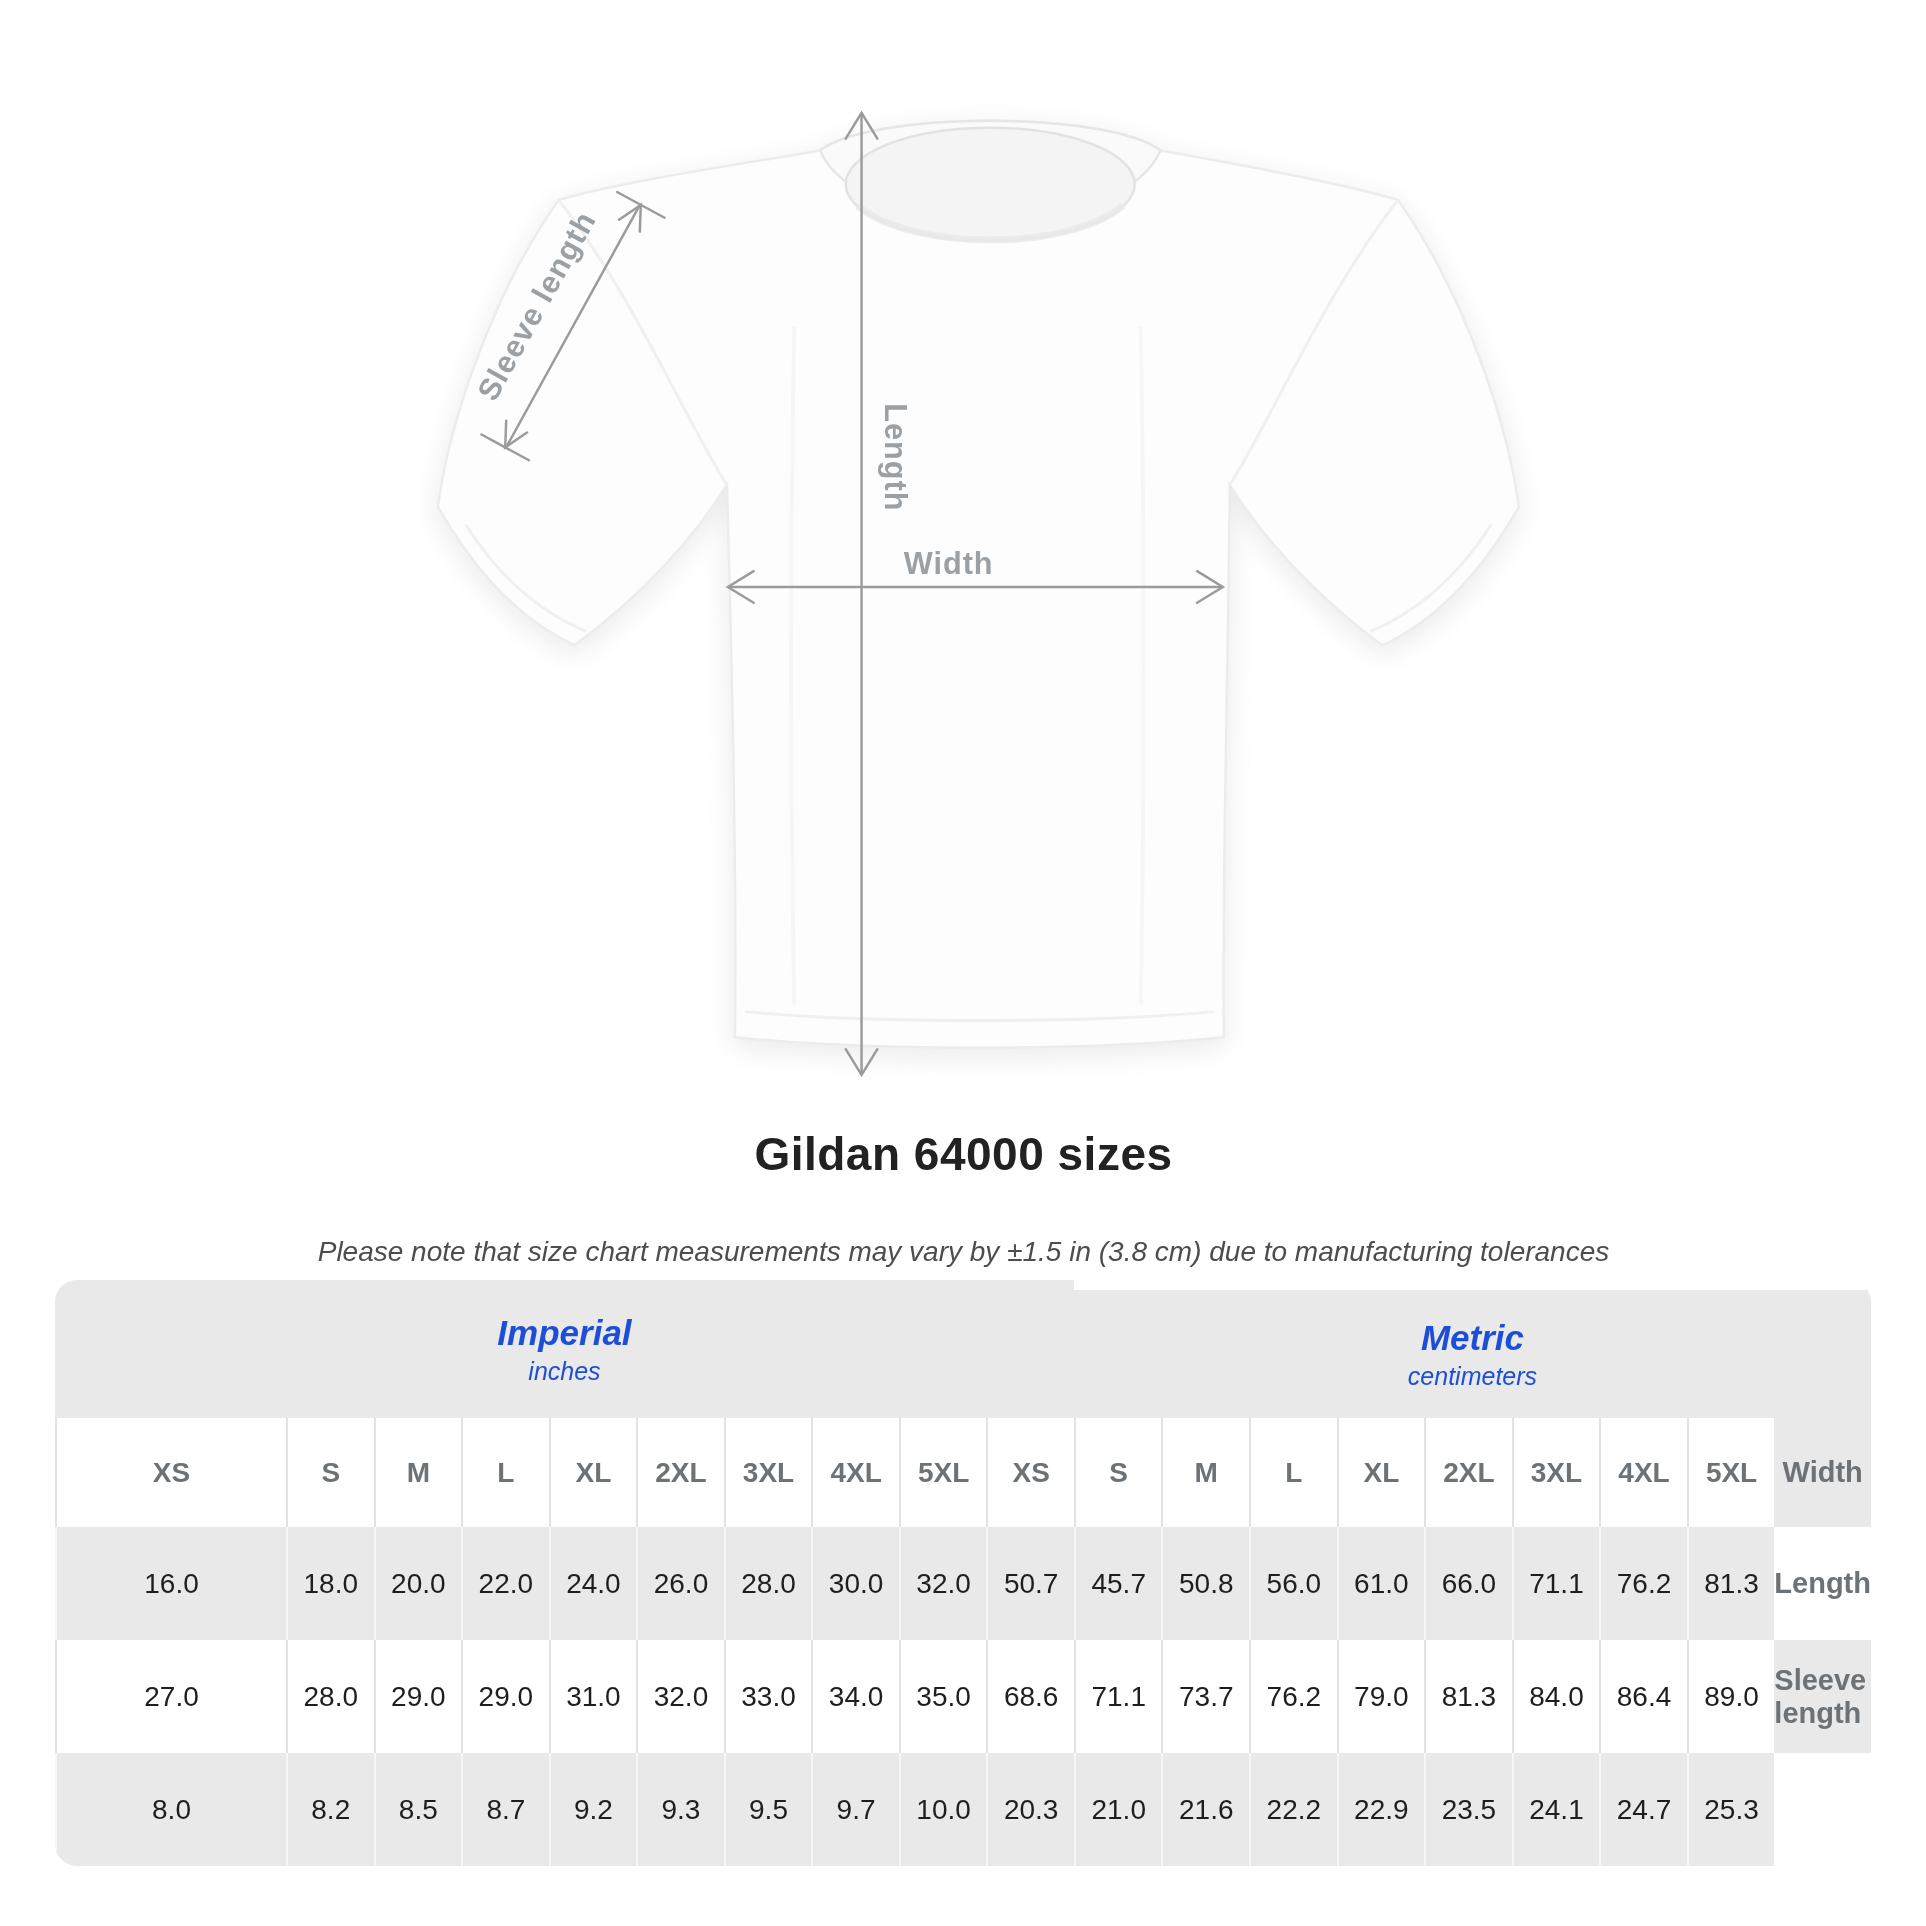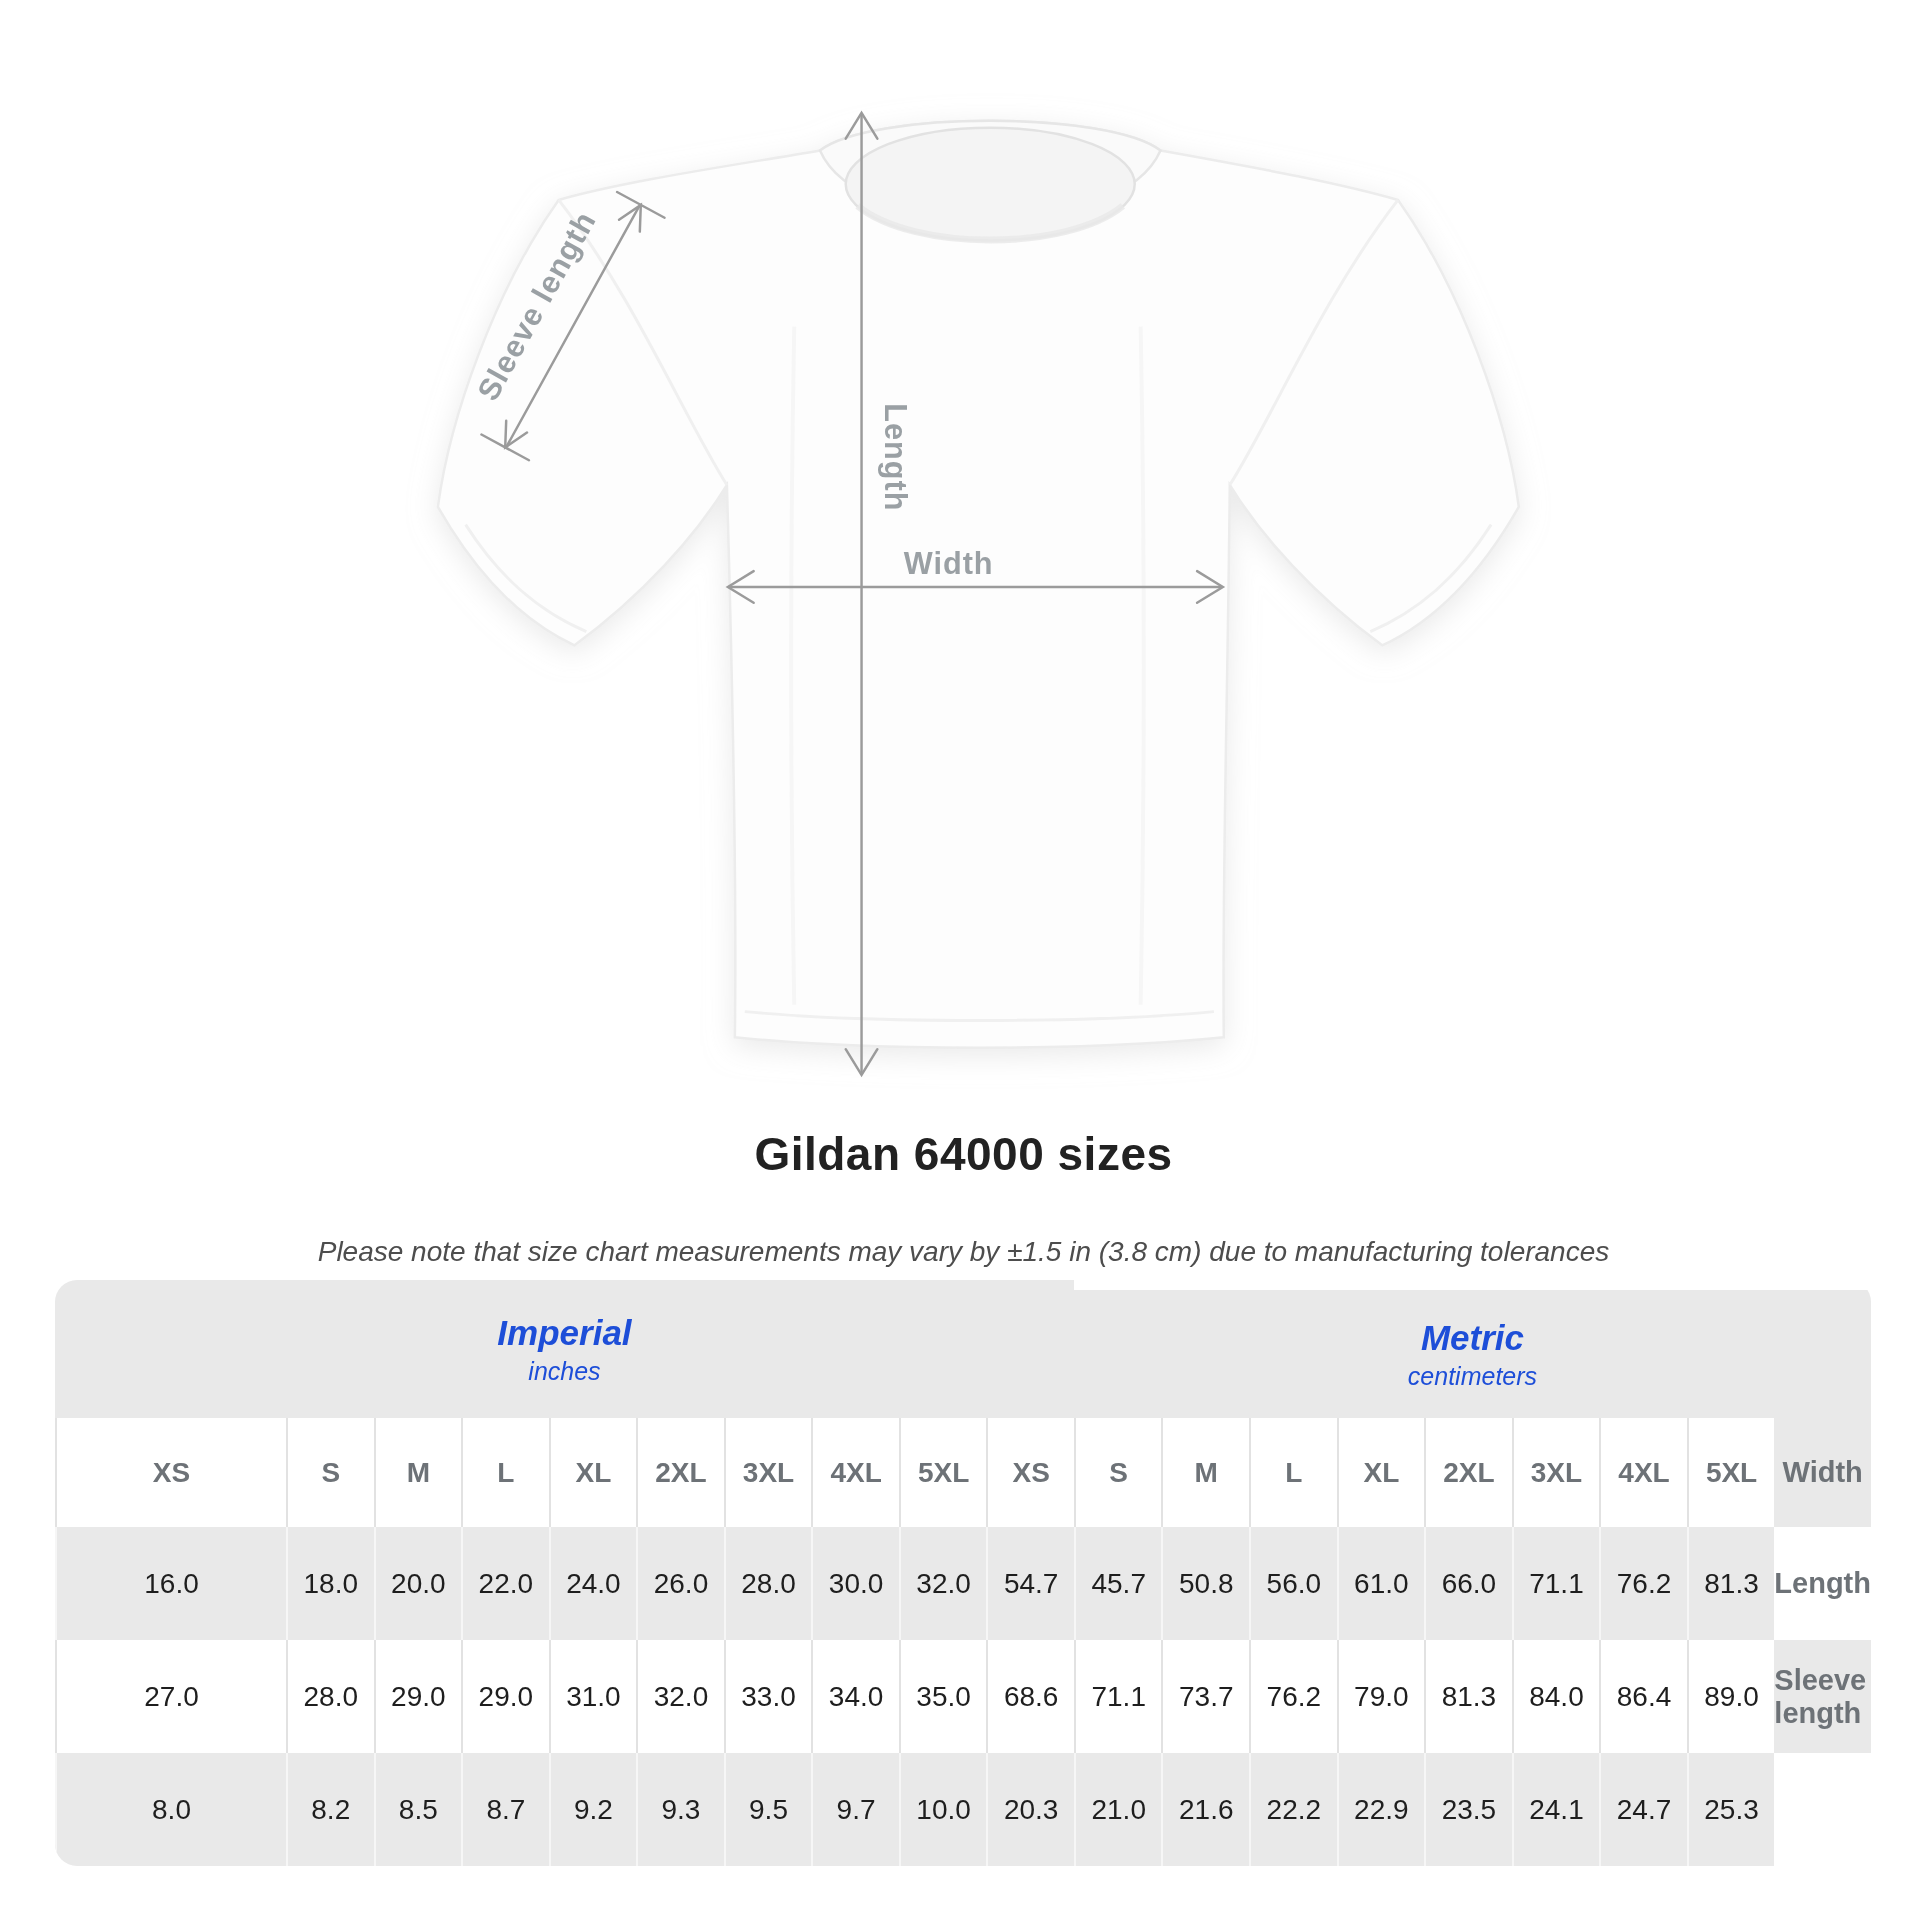--- a/index.html
+++ b/index.html
@@ -142,21 +142,21 @@
     <div class="c g lb">Width</div>
     <div class="c g dv d">16.0</div>
     <div class="c g dv d">18.0</div>
     <div class="c g dv d">20.0</div>
     <div class="c g dv d">22.0</div>
     <div class="c g dv d">24.0</div>
     <div class="c g dv d">26.0</div>
     <div class="c g dv d">28.0</div>
     <div class="c g dv d">30.0</div>
     <div class="c g dv d">32.0</div>
-    <div class="c g dv d">54.7</div>
+    <div class="c g dv d">50.7</div>
     <div class="c g dv d">45.7</div>
     <div class="c g dv d">50.8</div>
     <div class="c g dv d">56.0</div>
     <div class="c g dv d">61.0</div>
     <div class="c g dv d">66.0</div>
     <div class="c g dv d">71.1</div>
     <div class="c g dv d">76.2</div>
     <div class="c g dv d">81.3</div>
 
     <div class="c w lb">Length</div>

